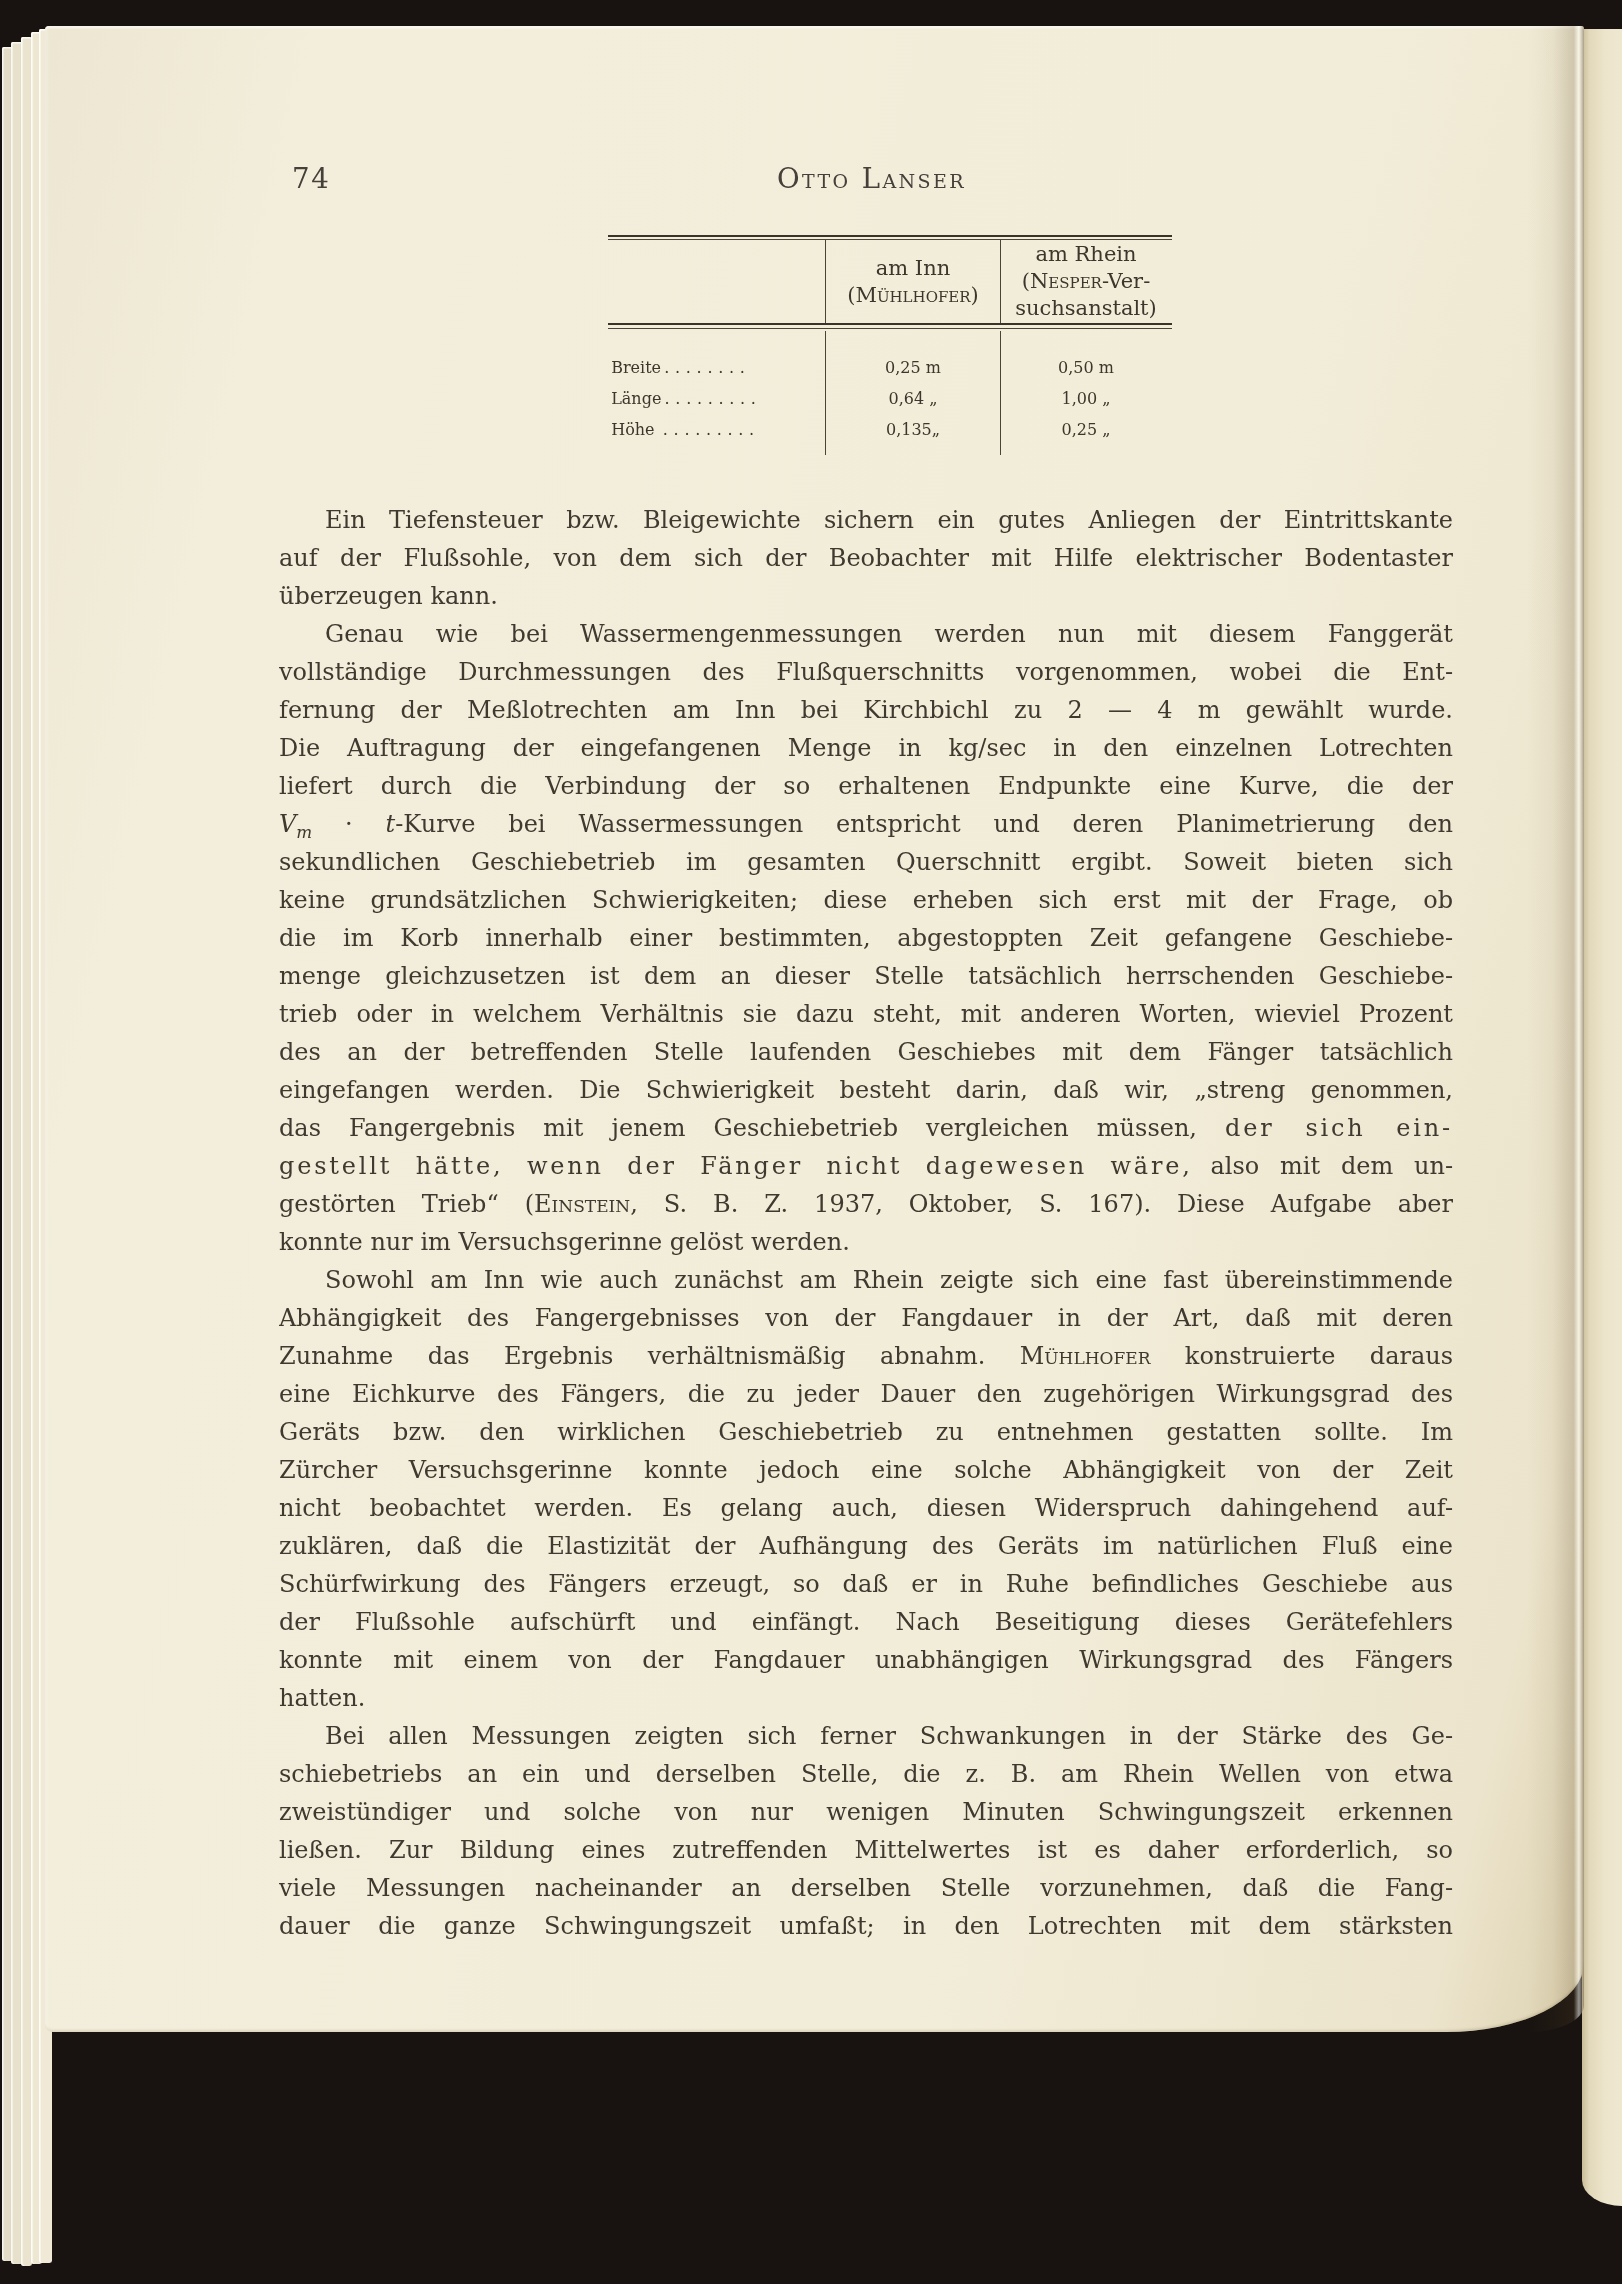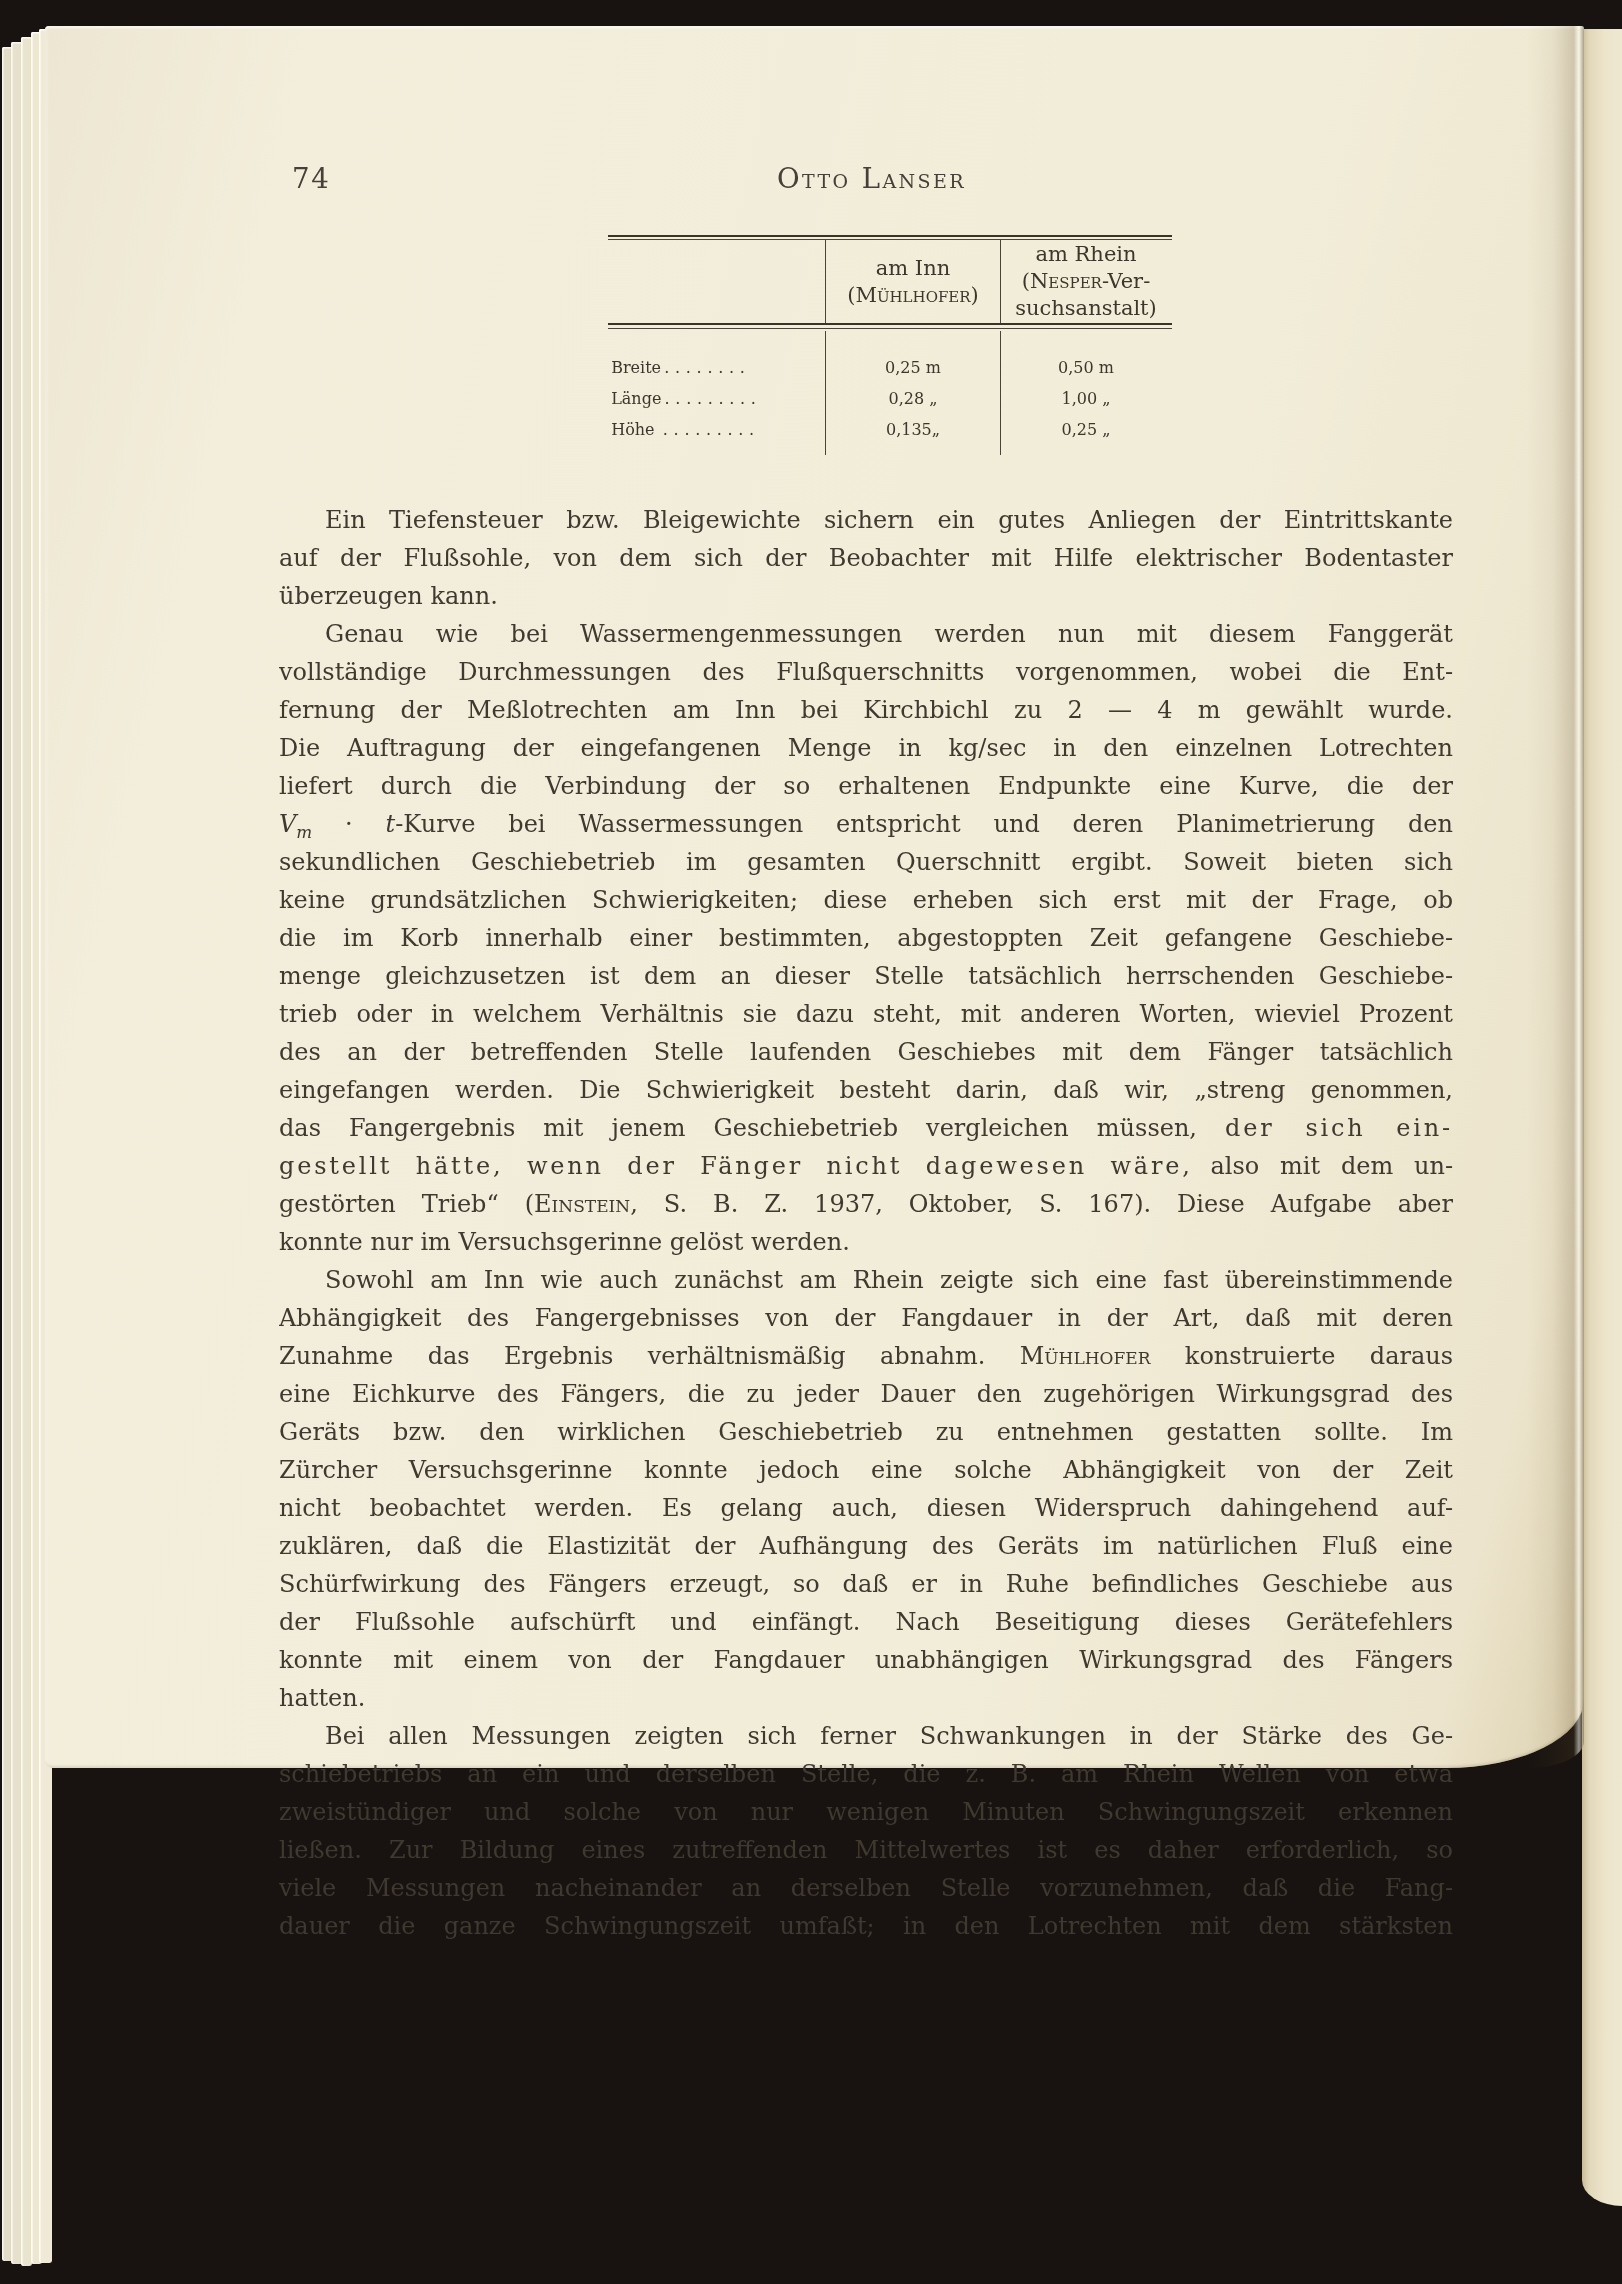--- a/index.html
+++ b/index.html
@@ -4,21 +4,21 @@
 <style>
   html,body{margin:0;padding:0;}
   body{
     width:1622px;height:2284px;position:relative;overflow:hidden;
     background:#181310;
     font-family:"DejaVu Serif", serif;
   }
   
   .stack-sheet{position:absolute;border-radius:2.4px;}
   .page{
-    position:absolute;left:45px;top:26px;width:1539px;height:1742px;
+    position:absolute;left:45px;top:26px;width:1539px;height:2006px;
     background:linear-gradient(103deg,#ece6d2 0%,#f3eedb 14%,#f2edd9 66%,#ece4cc 92%,#ddd2b2 99.4%);
     border-radius:4px 3.2px 138px 8px / 4px 3.2px 69px 8px;
     box-shadow:inset 0 2.4px 1.6px rgba(255,255,253,.55), inset 2.4px 0 2.4px rgba(255,255,253,.4),
                inset 0 -1.6px 2.4px rgba(120,100,60,.25);
   }
   .page::after{ 
     content:"";position:absolute;right:0;top:0;bottom:0;width:57px;
     border-radius:inherit;
     background:linear-gradient(90deg,rgba(0,0,0,0) 0%,rgba(124,100,56,.07) 45%,rgba(96,74,38,.22) 82%,rgba(255,255,248,.55) 91%,rgba(70,52,24,.38) 100%);
   }
@@ -93,21 +93,21 @@
     </div>
     <div class="rule"></div>
     <div class="tbody">
       <div class="tcol c-stub" id="tb-stub">
           <div class="trow">Breite<span class="leader">........</span></div>
           <div class="trow">Länge<span class="leader">.........</span></div>
           <div class="trow">Höhe <span class="leader">.........</span></div>
         </div>
       <div class="tcol c-v1" id="tb-c1">
           <div class="trow">0,25 m</div>
-          <div class="trow">0,28 „</div>
+          <div class="trow">0,64 „</div>
           <div class="trow">0,135„</div>
         </div>
       <div class="tcol c-v2" id="tb-c2">
           <div class="trow">0,50 m</div>
           <div class="trow">1,00 „</div>
           <div class="trow">0,25 „</div>
         </div>
     </div>
   </div>
 

